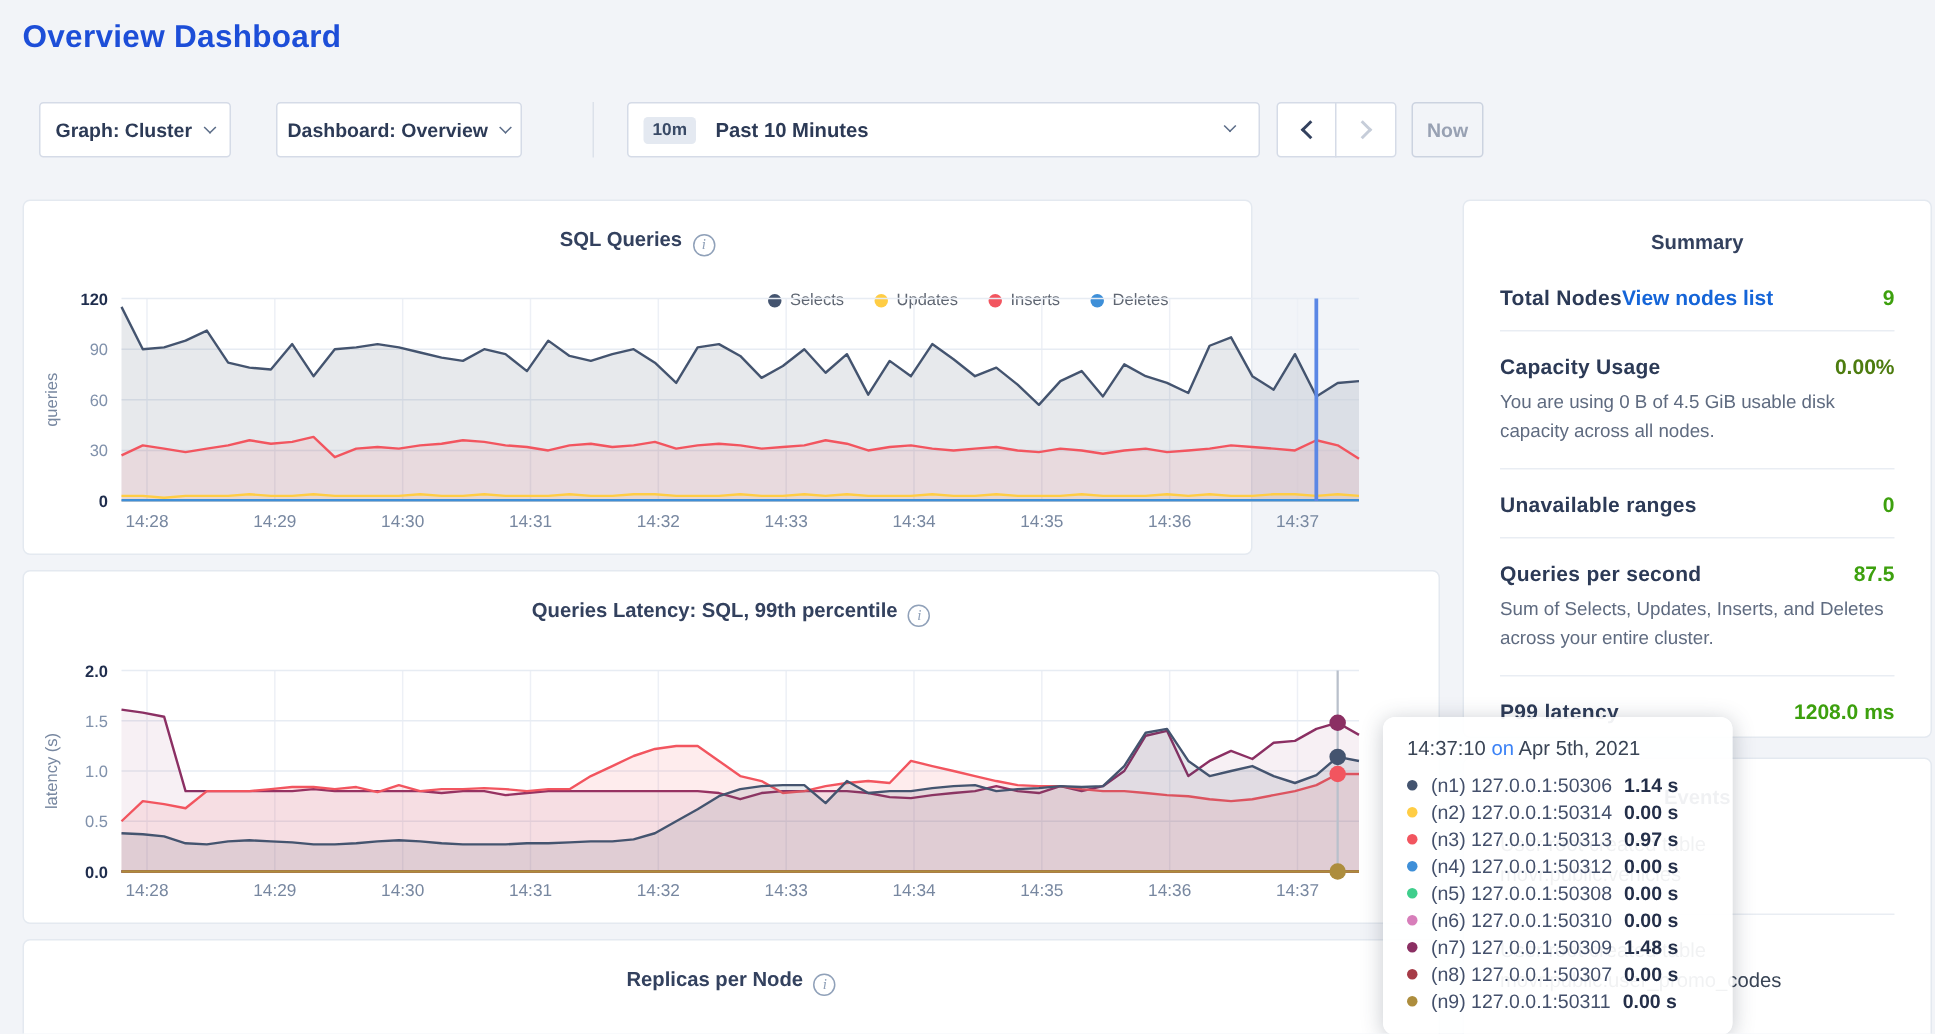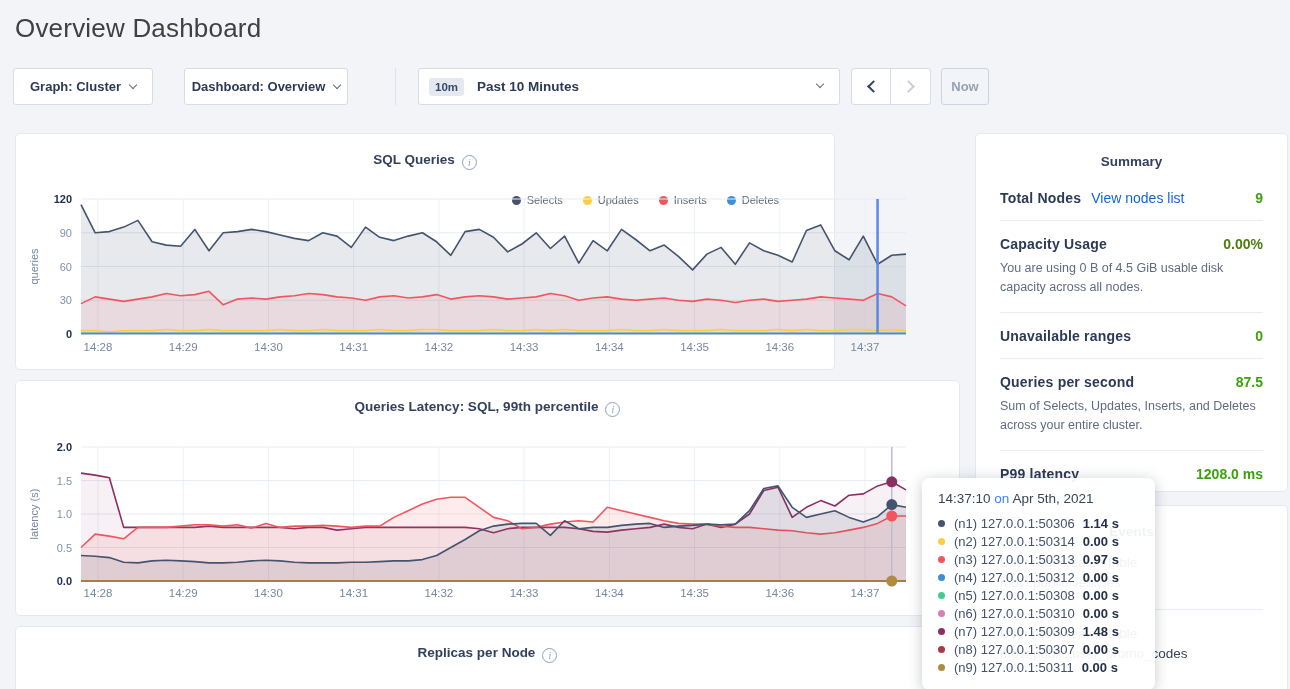--- a/index.html
+++ b/index.html
@@ -1,18 +1,18 @@
 <!DOCTYPE html>
 <html><head>
 <meta charset="utf-8">
 <style>
   *{box-sizing:border-box;margin:0;padding:0}
   html,body{width:1290px;height:689px;overflow:hidden}
   body{position:relative;background:#f2f4f8;font-family:"Liberation Sans","DejaVu Sans",sans-serif;color:#2c3a56;-webkit-font-smoothing:antialiased}
-  .page-title{position:absolute;left:15px;top:13px;font-size:26px;font-weight:400;color:#404040;letter-spacing:.2px}
+  .page-title{position:absolute;left:15px;top:13px;font-size:21px;font-weight:700;color:#1d4ed8;letter-spacing:.2px}
   .btn{position:absolute;top:68px;height:37px;background:#fff;border:1px solid #d5dbe7;border-radius:3px;display:flex;align-items:center;justify-content:center;font-size:13px;font-weight:bold;color:#2c3a56;cursor:pointer}
   .chev-down{display:inline-block;width:6px;height:6px;border-right:1.5px solid #5a6b87;border-bottom:1.5px solid #5a6b87;transform:rotate(45deg);margin-left:9px;margin-top:-4px}
   .divider-v{position:absolute;left:395px;top:68px;width:1px;height:37px;background:#dce1ea}
   .time-sel{justify-content:flex-start;padding-right:38px}
   .time-badge{background:#e4e9f1;border-radius:3px;padding:3px 6px;font-size:11.5px;font-weight:bold;color:#394a66;margin:0 13px 0 10px}
   .time-label{font-size:13.5px}
   .time-sel .chev-down{position:absolute;right:16px;top:16px}
   .arrow-chev{display:inline-block;width:9px;height:9px;border-right:2.5px solid #33415e;border-bottom:2.5px solid #33415e}
   .arrow-chev.left{transform:rotate(135deg);margin-left:4px}
   .arrow-chev.right{transform:rotate(-45deg);margin-right:4px;border-color:#c6cdd9}
@@ -24,21 +24,21 @@
   .legend-item{display:flex;align-items:center;gap:6px;font-size:11px;color:#5f6672;cursor:pointer}
   .legend-dot{width:9px;height:9px;border-radius:50%}
   .chart-svg{position:absolute;left:0;top:0}
   
   .summary-title{padding-top:20px;text-align:center;font-size:13.5px;font-weight:bold;color:#33415e}
   .summary-rows{padding:6px 24px 0 24px}
   .summary-row{padding:15px 0 14px 0;border-top:1px solid #e9edf3}
   .summary-row:first-child{border-top:none}
   .srow-main{display:flex;align-items:baseline}
   .srow-label{font-size:14px;font-weight:bold;color:#2c3a56;letter-spacing:.2px}
-  .srow-link{font-size:14px;font-weight:normal;margin-left:10px;cursor:pointer}
+  .srow-link{font-size:14px;font-weight:bold;margin-left:0;cursor:pointer}
   .srow-value{margin-left:auto;font-size:14px;font-weight:bold}
   .srow-desc{margin-top:7px;font-size:12.5px;line-height:1.55;color:#5f6b80;font-weight:400}
   
   .events-title{padding-top:18px;text-align:center;font-size:13.5px;font-weight:bold;color:#33415e}
   .events-list{padding:0 24px}
   .event-item{padding:14px 0 16px 0;font-size:13.5px;line-height:20px;color:#394455}
   .event-item + .event-item{border-top:1px solid #e9edf3}
   .event-item .l2{display:block}
   
   .tooltip{position:absolute;left:922px;top:478px;width:233px;background:rgba(255,255,255,.93);border-radius:8px;box-shadow:0 2px 14px rgba(50,60,80,.28);padding:13px 16px 14px 16px;z-index:50}
@@ -46,21 +46,21 @@
   .tt-head .on{color:#3b82f6}
   .tt-row{display:flex;align-items:center;height:18px;font-size:13px;color:#44506b}
   .tt-dot{width:7px;height:7px;border-radius:50%;margin-right:9px;flex:none}
   .tt-val{font-weight:bold;color:#242f49;margin-left:8px}
 </style>
 </head>
 <body>
 
 <h1 class="page-title">Overview Dashboard</h1>
 
-<div class="btn" style="left:13px;width:140px">
+<div class="btn" style="left:26px;width:128px">
   <span>Graph: Cluster</span>
   <span class="chev-down"></span>
 </div>
 <div class="btn" style="left:184px;width:164px">
   <span>Dashboard: Overview</span>
   <span class="chev-down"></span>
 </div>
 <div class="divider-v"></div>
 <div class="btn time-sel" style="left:418px;width:422px">
   <span class="time-badge">10m</span>

